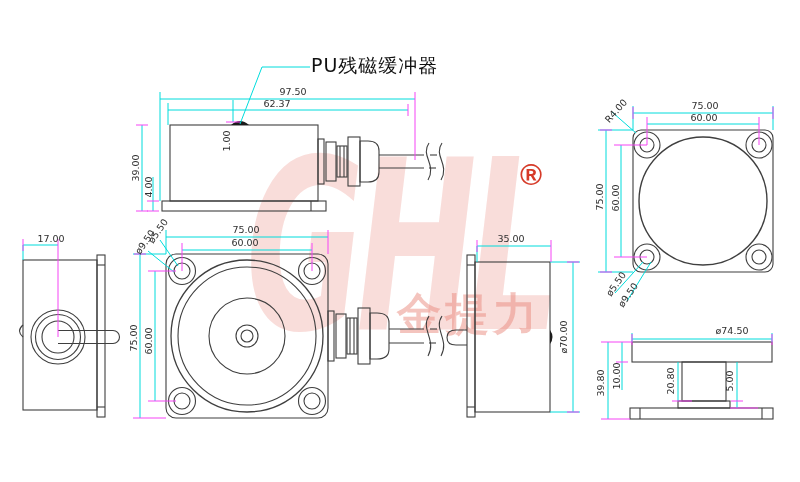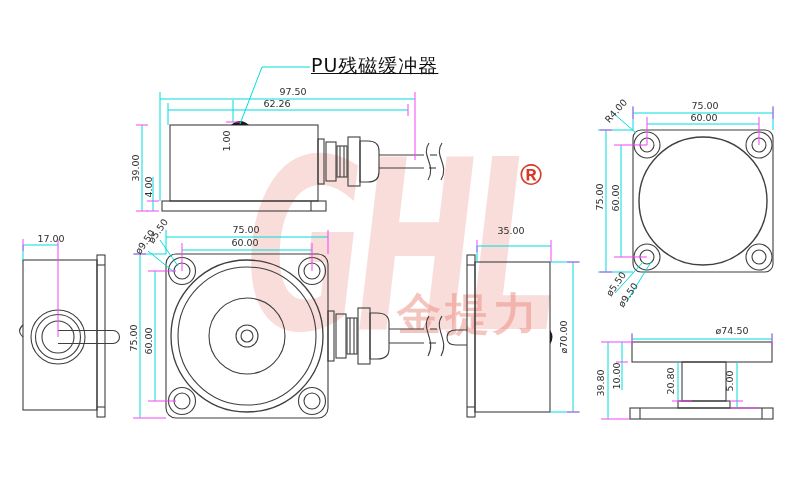--- a/index.html
+++ b/index.html
@@ -6,21 +6,21 @@
   .stage{position:relative;width:800px;height:482px;background:#fff;overflow:hidden;
          font-family:"Liberation Sans",sans-serif;}
   svg{position:absolute;left:0;top:0;z-index:2;}
   .dim{position:absolute;z-index:3;font-family:"DejaVu Sans","Liberation Sans",sans-serif;
        font-size:9.5px;color:#2e2e2e;white-space:nowrap;line-height:1;
        transform:translate(-50%,-50%);}
   .dim.rot{transform:translate(-50%,-50%) rotate(-90deg);}
   .dim.r48{transform:translate(-50%,-50%) rotate(-48deg);}
   .dim.r55{transform:translate(-50%,-50%) rotate(-55deg);}
   .pu-label{position:absolute;left:311px;top:53px;z-index:3;font-size:19px;color:#101010;
-            font-family:"DejaVu Sans","Liberation Sans",sans-serif;letter-spacing:1px;text-decoration:underline;}
+            font-family:"DejaVu Sans","Liberation Sans",sans-serif;letter-spacing:1px;}
   .wm-ghl{position:absolute;left:246px;top:128px;z-index:1;
           font:italic 900 180px "DejaVu Sans","Liberation Sans",sans-serif;
           line-height:1;letter-spacing:-10px;color:rgba(236,152,142,0.33);
           transform:scale(0.80,1.32);transform-origin:0 0;}
   .wm-reg{position:absolute;left:520px;top:160px;z-index:1;font-size:30px;font-weight:700;
           color:#d63a28;line-height:1;}
   .wm-cn{position:absolute;left:397px;top:292px;z-index:1;font-size:44px;font-weight:700;
          letter-spacing:4px;color:rgba(233,138,126,0.50);line-height:1;
          font-family:"DejaVu Sans","Liberation Sans",sans-serif;text-align:right;}
 </style>
@@ -228,21 +228,21 @@
       <line x1="616" y1="362" x2="628" y2="362"></line>
       <line x1="672" y1="401" x2="692" y2="401"></line>
       <line x1="731" y1="401" x2="743" y2="401"></line>
       <line x1="730" y1="408" x2="758" y2="408"></line>
     </g>
   </svg>
 
   <span class="pu-label">PU残磁缓冲器</span>
 
   <span class="dim" style="left:293px;top:92px">97.50</span>
-  <span class="dim" style="left:277px;top:104px">62.26</span>
+  <span class="dim" style="left:277px;top:104px">62.37</span>
   <span class="dim rot" style="left:227px;top:141px">1.00</span>
   <span class="dim rot" style="left:136px;top:168px">39.00</span>
   <span class="dim rot" style="left:149px;top:187px">4.00</span>
 
   <span class="dim" style="left:705px;top:106px">75.00</span>
   <span class="dim" style="left:704px;top:118px">60.00</span>
   <span class="dim r48" style="left:616px;top:111px">R4.00</span>
   <span class="dim rot" style="left:600px;top:197px">75.00</span>
   <span class="dim rot" style="left:616px;top:198px">60.00</span>
   <span class="dim r55" style="left:616px;top:284px">ø5.50</span>
@@ -250,21 +250,21 @@
 
   <span class="dim" style="left:246px;top:230px">75.00</span>
   <span class="dim" style="left:245px;top:243px">60.00</span>
   <span class="dim r55" style="left:158px;top:231px">ø5.50</span>
   <span class="dim r55" style="left:145px;top:242px">ø9.50</span>
   <span class="dim rot" style="left:134px;top:338px">75.00</span>
   <span class="dim rot" style="left:149px;top:341px">60.00</span>
 
   <span class="dim" style="left:51px;top:239px">17.00</span>
 
-  <span class="dim" style="left:511px;top:231px">35.00</span>
+  <span class="dim" style="left:511px;top:239px">35.00</span>
   <span class="dim rot" style="left:564px;top:337px">ø70.00</span>
 
   <span class="dim" style="left:732px;top:331px">ø74.50</span>
   <span class="dim rot" style="left:601px;top:383px">39.80</span>
   <span class="dim rot" style="left:617px;top:376px">10.00</span>
   <span class="dim rot" style="left:671px;top:381px">20.80</span>
   <span class="dim rot" style="left:730px;top:381px">5.00</span>
 
 </div>
 

